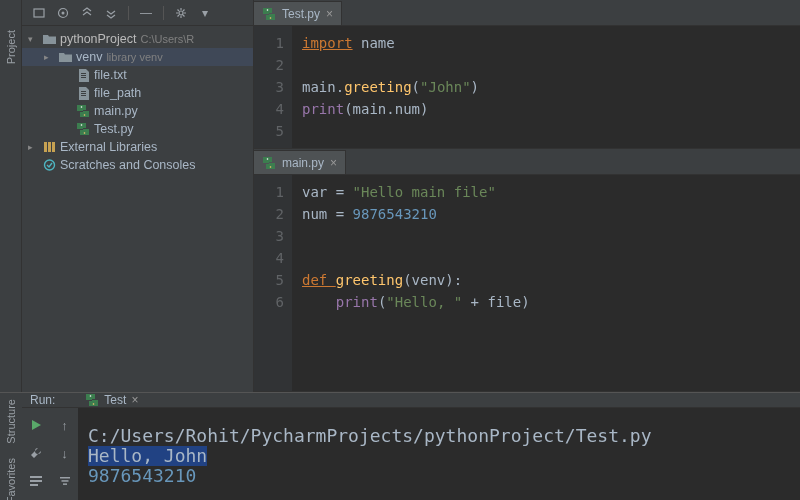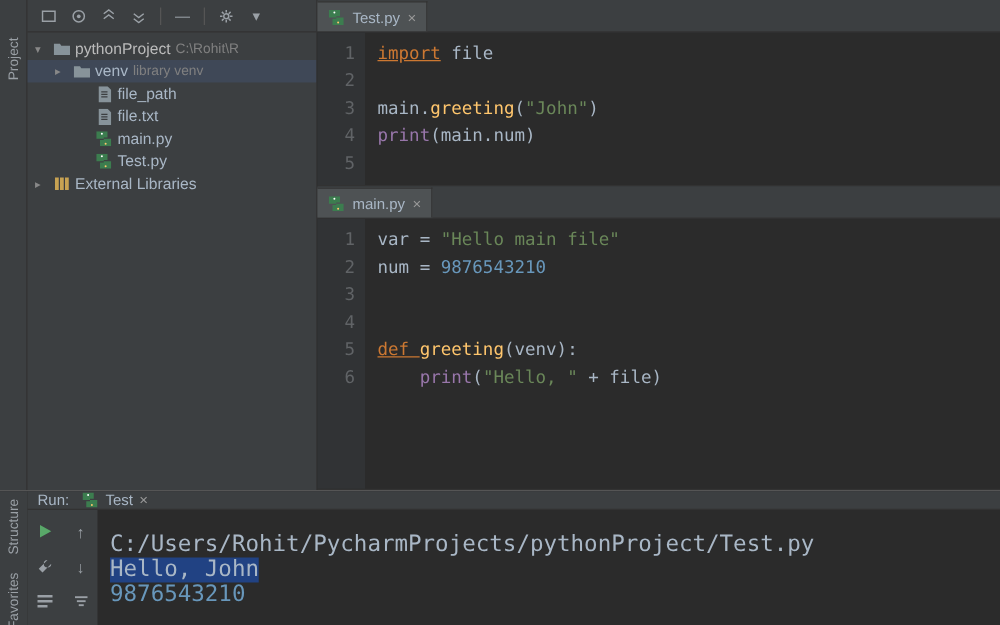--- a/index.html
+++ b/index.html
@@ -159,21 +159,21 @@
     font-size: 11px;
     color: #9aa0a6;
     cursor: pointer;
   }
   .run-body { flex:1; display:flex; flex-direction:column; }
   .run-header {
     height: 22px;
     background: #3c3f41;
     display: flex;
     align-items: flex-end;
-    gap: 4px;
+    gap: 24px;
     padding: 0 8px;
     font-size: 12px;
     border-bottom: 1px solid #323232;
   }
   .run-header .tabish {
     display: flex; align-items:center; gap:5px;
     padding: 0 6px;
     height:100%;
   }
   .run-content {
@@ -254,21 +254,21 @@
     </div>
     <div class="tree">
       <div class="tree-row tree-indent0">
         <span class="expander">▾</span>
         <span class="icon folder">
           <svg width="13" height="11" viewBox="0 0 13 11">
               <path d="M0 1 L5 1 L6 2.5 L13 2.5 L13 10 L0 10 Z" fill="#87939a"></path>
             </svg>
         </span>
         <span style="font-weight:normal;color:#bbb">pythonProject</span>
-        <span class="dim">C:\Rohit\R</span>
+        <span class="dim">C:\Users\R</span>
       </div>
       <div class="tree-row tree-indent1 selected">
         <span class="expander">▸</span>
         <span class="icon folder">
           <svg width="13" height="11" viewBox="0 0 13 11">
               <path d="M0 1 L5 1 L6 2.5 L13 2.5 L13 10 L0 10 Z" fill="#87939a"></path>
             </svg>
         </span>
         <span>venv</span>
         <span class="dim">library venv</span>
@@ -276,33 +276,33 @@
       <div class="tree-row tree-indent2">
         <span class="expander"></span>
         <span class="icon txtfile">
           <svg width="11" height="13" viewBox="0 0 11 13">
               <path d="M1 0 L8 0 L11 3 L11 13 L1 13 Z" fill="#87939a"></path>
               <rect x="3" y="4" width="5" height="1" fill="#3c3f41"></rect>
               <rect x="3" y="6" width="5" height="1" fill="#3c3f41"></rect>
               <rect x="3" y="8" width="5" height="1" fill="#3c3f41"></rect>
             </svg>
         </span>
-        <span>file_path</span>
+        <span>file.txt</span>
       </div>
       <div class="tree-row tree-indent2">
         <span class="expander"></span>
         <span class="icon txtfile">
           <svg width="11" height="13" viewBox="0 0 11 13">
               <path d="M1 0 L8 0 L11 3 L11 13 L1 13 Z" fill="#87939a"></path>
               <rect x="3" y="4" width="5" height="1" fill="#3c3f41"></rect>
               <rect x="3" y="6" width="5" height="1" fill="#3c3f41"></rect>
               <rect x="3" y="8" width="5" height="1" fill="#3c3f41"></rect>
             </svg>
         </span>
-        <span>file.txt</span>
+        <span>file_path</span>
       </div>
       <div class="tree-row tree-indent2">
         <span class="expander"></span>
         <span class="icon pyfile">
           <svg width="12" height="12" viewBox="0 0 12 12">
               <path d="M3 0 L9 0 L9 5 L6 5 L6 6 L12 6 L12 12 L3 12 L3 7 L6 7 L6 6 L0 6 L0 0 Z" fill="#3c7d4f"></path>
               <circle cx="4.5" cy="2" r="0.8" fill="#fff"></circle>
               <circle cx="7.5" cy="10" r="0.8" fill="#ffc66d"></circle>
             </svg>
         </span>
@@ -323,20 +323,30 @@
         <span class="expander">▸</span>
         <span class="icon orange">
           <svg width="13" height="12" viewBox="0 0 13 12">
               <rect x="1" y="1" width="3" height="10" fill="#c7a252"></rect>
               <rect x="5" y="1" width="3" height="10" fill="#c7a252"></rect>
               <rect x="9" y="1" width="3" height="10" fill="#c7a252"></rect>
             </svg>
         </span>
         <span>External Libraries</span>
       </div>
+      <div class="tree-row tree-indent0">
+        <span class="expander"></span>
+        <span class="icon cyan">
+          <svg width="13" height="12" viewBox="0 0 13 12">
+              <circle cx="6.5" cy="6" r="5" fill="none" stroke="#4eb5c1" stroke-width="1.4"></circle>
+              <path d="M4 6 L6 8 L9 4" fill="none" stroke="#4eb5c1" stroke-width="1.4"></path>
+            </svg>
+        </span>
+        <span>Scratches and Consoles</span>
+      </div>
     </div>
   </div>
 
   <div class="editors">
     <div class="tabbar">
       <div class="tab active">
         <span class="icon pyfile">
           <svg width="12" height="12" viewBox="0 0 12 12">
               <path d="M3 0 L9 0 L9 5 L6 5 L6 6 L12 6 L12 12 L3 12 L3 7 L6 7 L6 6 L0 6 L0 0 Z" fill="#3c7d4f"></path>
               <circle cx="4.5" cy="2" r="0.8" fill="#fff"></circle>
@@ -348,21 +358,21 @@
       </div>
     </div>
     <div class="editor-pane">
       <div class="gutter">
         <div>1</div>
         <div>2</div>
         <div>3</div>
         <div>4</div>
         <div>5</div>
       </div>
-      <div class="code"><span class="kw">import</span><span> file</span>
+      <div class="code"><span class="kw">import</span><span> name</span>
 
 <span>main.</span><span class="fn">greeting</span><span>(</span><span class="str">"John"</span><span>)</span>
 <span class="purple">print</span><span>(main.num)</span>
 </div>
     </div>
 
     <div class="tabbar">
       <div class="tab active">
         <span class="icon pyfile">
           <svg width="12" height="12" viewBox="0 0 12 12">

